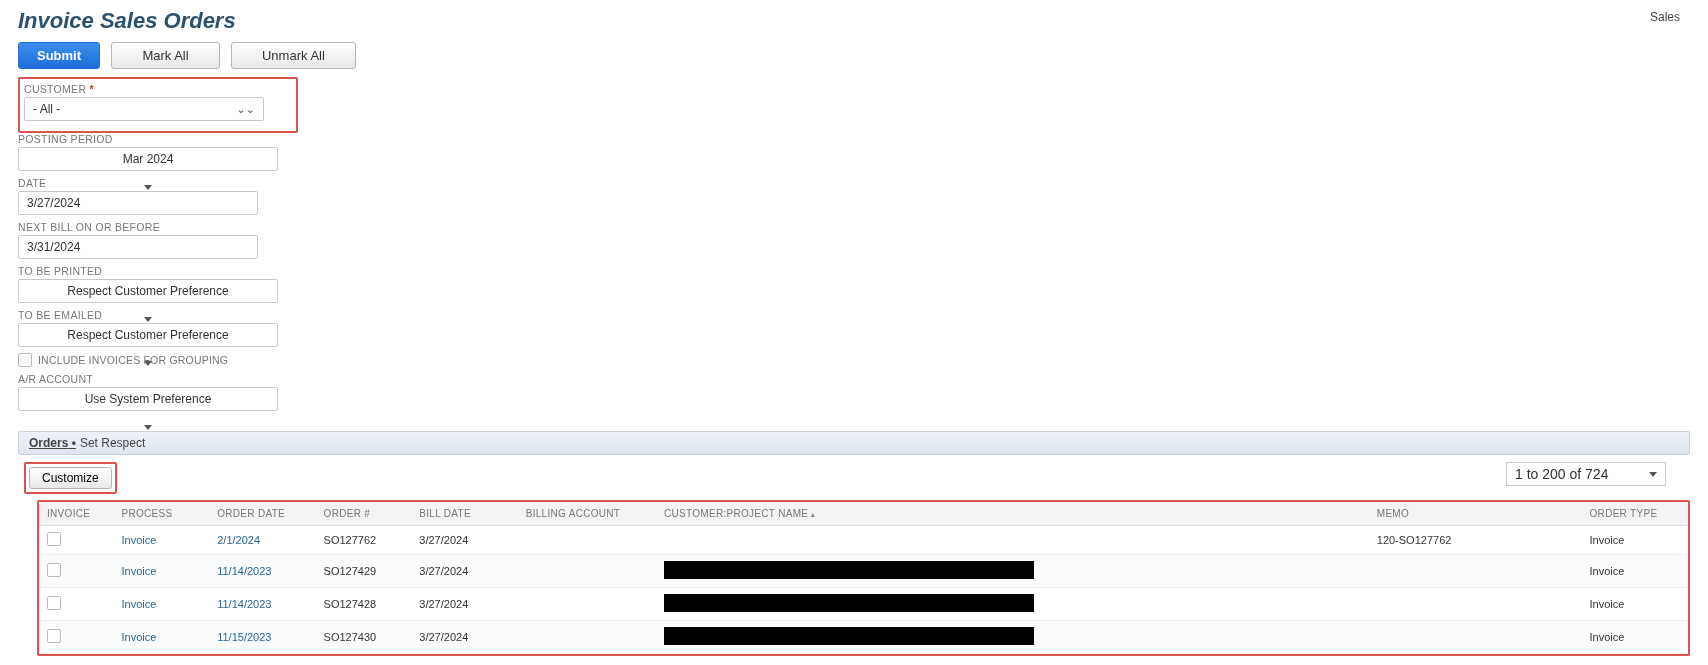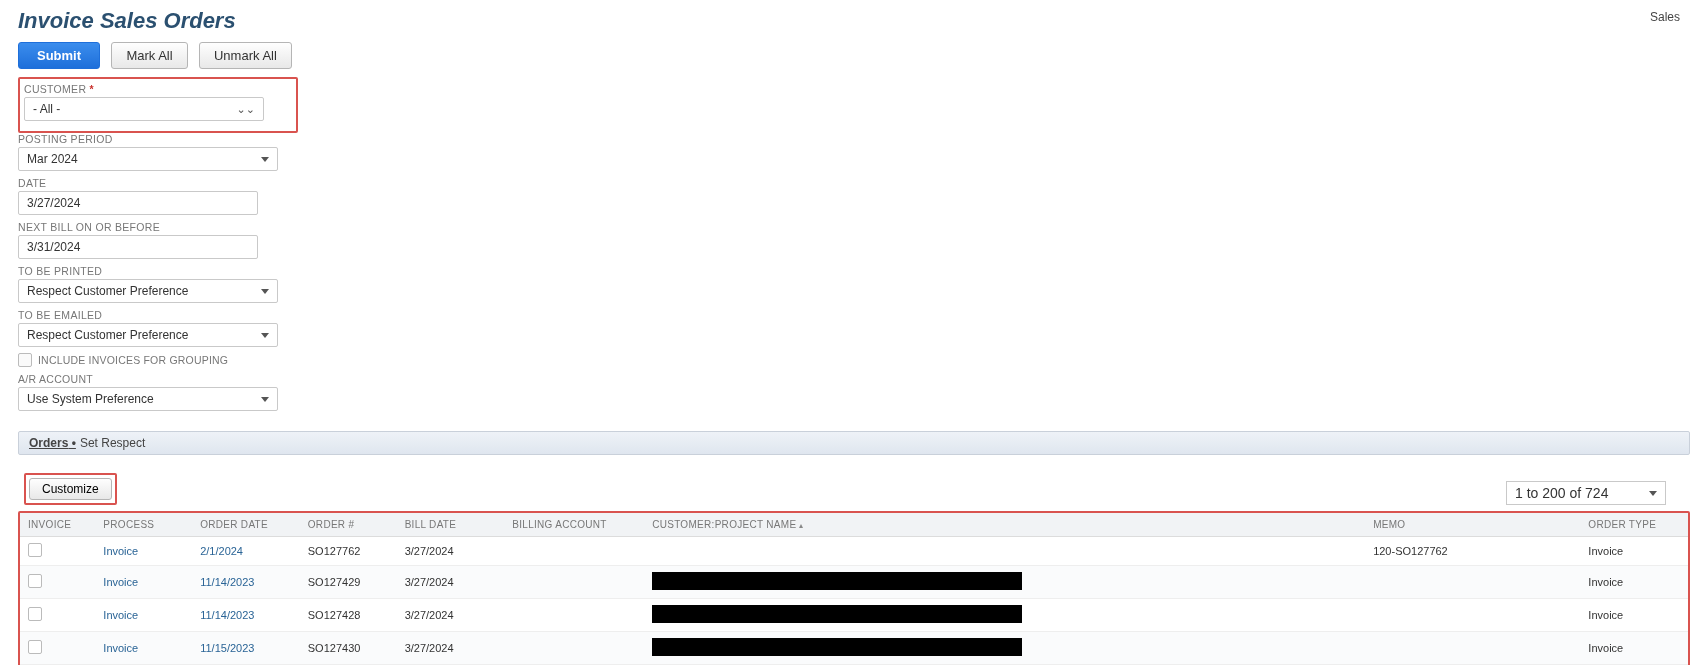--- a/index.html
+++ b/index.html
@@ -25,21 +25,21 @@
     top: 10px;
     font-size: 12px;
     color: #444;
     cursor: pointer;
   }
   .btn-row { margin-bottom: 8px; }
   .btn {
     display: inline-block;
     border: 1px solid #b5b5b5;
     border-radius: 3px;
-    padding: 5px 14px;
+    padding: 5px 30px;
     font-size: 13px;
     background: linear-gradient(#fefefe,#e8e8e8);
     color: #333;
     cursor: pointer;
     margin-right: 8px;
   }
   .btn.primary {
     background: linear-gradient(#3b8ded,#1e6fda);
     border-color: #1e6fda;
     color: #fff;
@@ -67,21 +67,21 @@
     border: 1px solid #c9c9c9;
     background: #fff;
     border-radius: 2px;
     padding: 4px 8px;
     width: 240px;
     height: 24px;
     font-size: 12px;
     color: #333;
     gap: 19px;
   }
-  .fld-input.wide { width: 260px; }
+  .fld-input.wide { width: 260px; flex-direction: column; }
   .caret-down {
     width: 0; height: 0;
     border-left: 4px solid transparent;
     border-right: 4px solid transparent;
     border-top: 5px solid #555;
   }
   .double-chevron { font-size: 11px; color: #555; line-height: 1; }
 
   .hl-red { border: 2px solid #d9534f; padding: 4px; border-radius: 2px; }
   .hl-red-inner { }
@@ -112,22 +112,22 @@
     font-size: 12px;
     color: #444;
     cursor: pointer;
   }
   .tab.active { font-weight: 700; text-decoration: underline; }
 
   
   .toolbar-row {
     display: flex;
     justify-content: space-between;
-    align-items: flex-end;
-    padding: 18px 6px 6px 6px;
+    align-items: flex-start;
+    padding: 7px 6px 6px 6px;
   }
   .btn-small {
     border: 1px solid #b5b5b5;
     border-radius: 3px;
     background: linear-gradient(#fefefe,#e8e8e8);
     padding: 3px 12px;
     font-size: 12px;
     cursor: pointer;
   }
   .customize-wrap { border: 2px solid #d9534f; padding: 3px; display: inline-block; border-radius: 2px; }
@@ -137,21 +137,21 @@
     justify-content: space-between;
     border: 1px solid #c9c9c9;
     padding: 3px 8px;
     width: 160px;
     font-size: 14px;
     margin-right: 18px;
     background: #fff;
   }
 
   
-  .grid-wrap { border: 2px solid #d9534f; border-radius: 2px; padding: 0; margin: 0 0 0 0; }
+  .grid-wrap { border: 2px solid #d9534f; border-radius: 2px; padding: 0; margin: 0 0 0 19px; }
   table.grid { width: 100%; border-collapse: collapse; font-size: 11px; }
   table.grid thead th {
     background: #f1f3f5;
     color: #777;
     font-weight: 400;
     font-size: 10px;
     text-transform: uppercase;
     letter-spacing: 0.3px;
     text-align: left;
     padding: 6px 8px;

